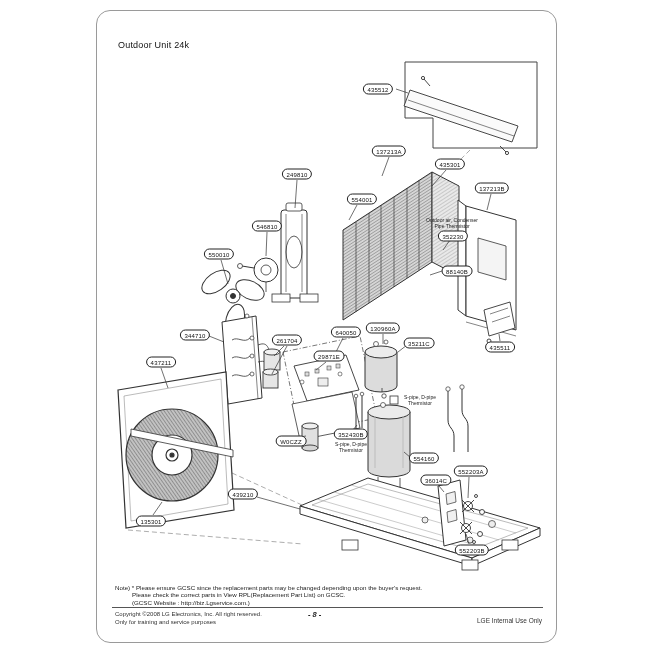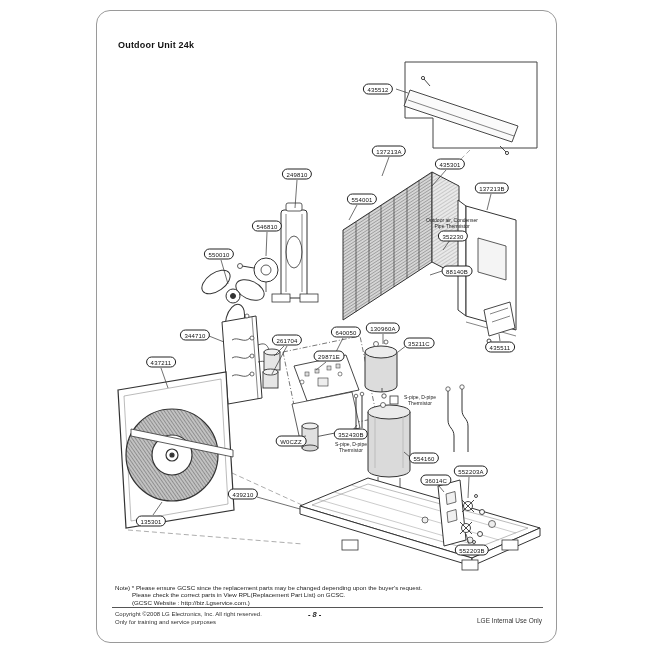--- a/index.html
+++ b/index.html
@@ -5,21 +5,21 @@
   html,body{margin:0;padding:0;}
   body{
     width:650px;height:650px;position:relative;background:#fff;
     font-family:"Liberation Sans", sans-serif;color:#111;overflow:hidden;
   }
   .page-frame{
     position:absolute;left:96px;top:10px;width:459px;height:631px;
     border:1.5px solid #9a9a9a;border-radius:14px;
   }
   .page-title{
-    position:absolute;left:118px;top:40px;font-size:9px;font-weight:bold;letter-spacing:.2px;
+    position:absolute;left:118px;top:40px;font-size:9px;font-weight:normal;letter-spacing:.2px;
   }
   svg.diagram{position:absolute;left:0;top:0;}
   .part-label{
     position:absolute;transform:translate(-50%,-50%);
     background:#fff;border:1px solid #222;border-radius:9px;
     font-size:6px;line-height:1;padding:1.5px 3.5px;white-space:nowrap;letter-spacing:.2px;
   }
   .annotation{
     position:absolute;transform:translate(-50%,-50%);
     font-size:5px;line-height:1.25;text-align:center;color:#222;white-space:nowrap;

